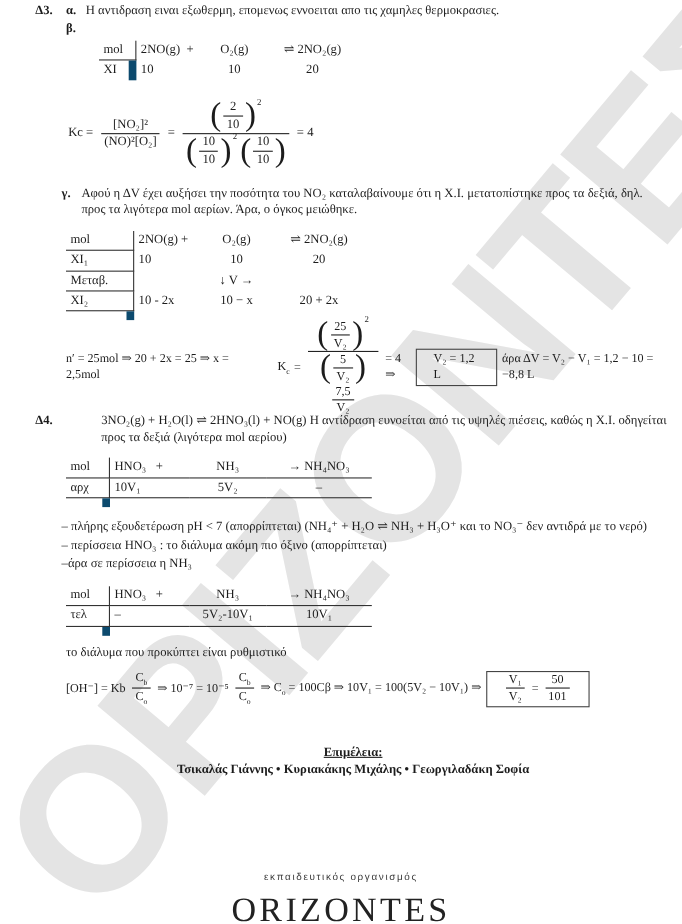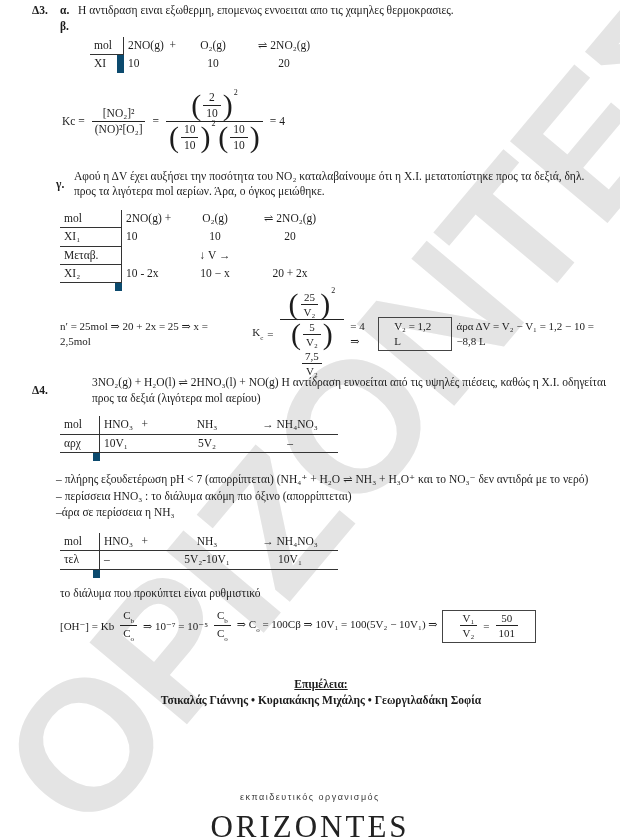--- a/index.html
+++ b/index.html
@@ -2,21 +2,21 @@
 <html><head>
 <meta charset="utf-8">
 <style>
   html,body{margin:0;padding:0;background:#ffffff;}
   .page{position:relative;width:620px;height:840px;background:#fff;overflow:hidden;
         font-family:"Liberation Serif","DejaVu Serif",serif;color:#1c1c1c;font-size:11.5px;line-height:1.35;}
   .watermark{position:absolute;left:-55px;top:720px;transform:rotate(-50deg);transform-origin:0 0;
         font-family:"Liberation Sans","DejaVu Sans",sans-serif;font-weight:bold;font-size:185px;
         letter-spacing:-4px;color:#e4e4e4;white-space:nowrap;z-index:0;user-select:none;}
   .content{position:relative;z-index:1;padding:3px 10px 0 32px;}
-  .row{display:flex;align-items:center;}
+  .row{display:flex;align-items:flex-start;}
   .qlabel{font-weight:bold;width:28px;flex:none;}
   .sublabel{font-weight:bold;width:18px;flex:none;}
   .indent1{margin-left:28px;}
   
   .icet{display:grid;margin-left:58px;margin-top:3px;}
   .t1{grid-template-columns:34px 64px 50px 92px;}
   .t2{grid-template-columns:62px 64px 58px 92px;margin-left:28px;}
   .t34{grid-template-columns:40px 72px 70px 96px;margin-left:28px;}
   .icet div{padding:1px 4px 2px 4px;line-height:1.25;}
   .lb{border-right:7px solid #0c4a6e;}

